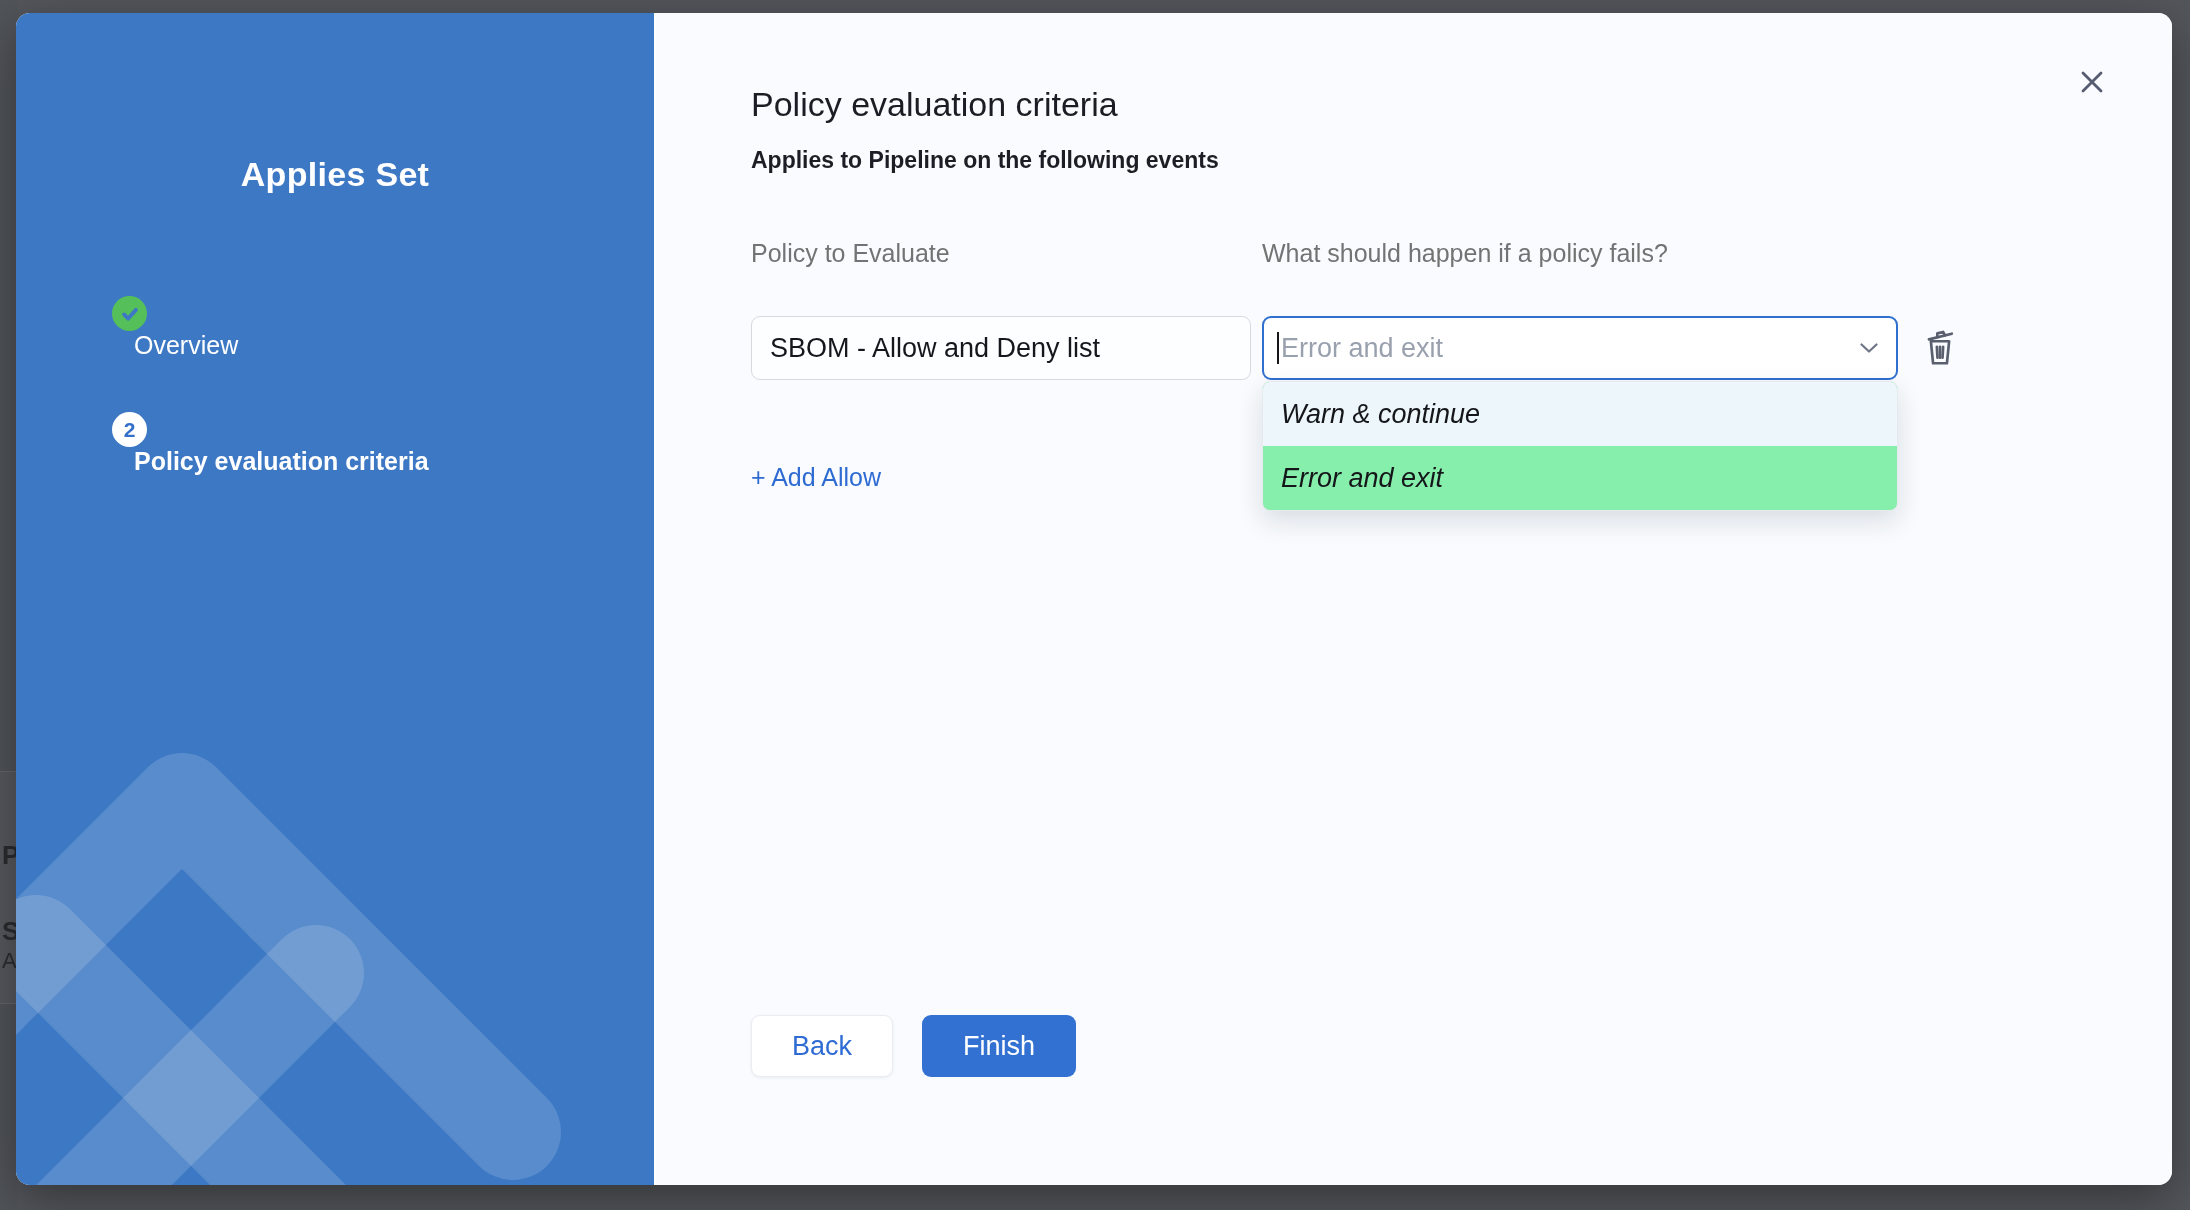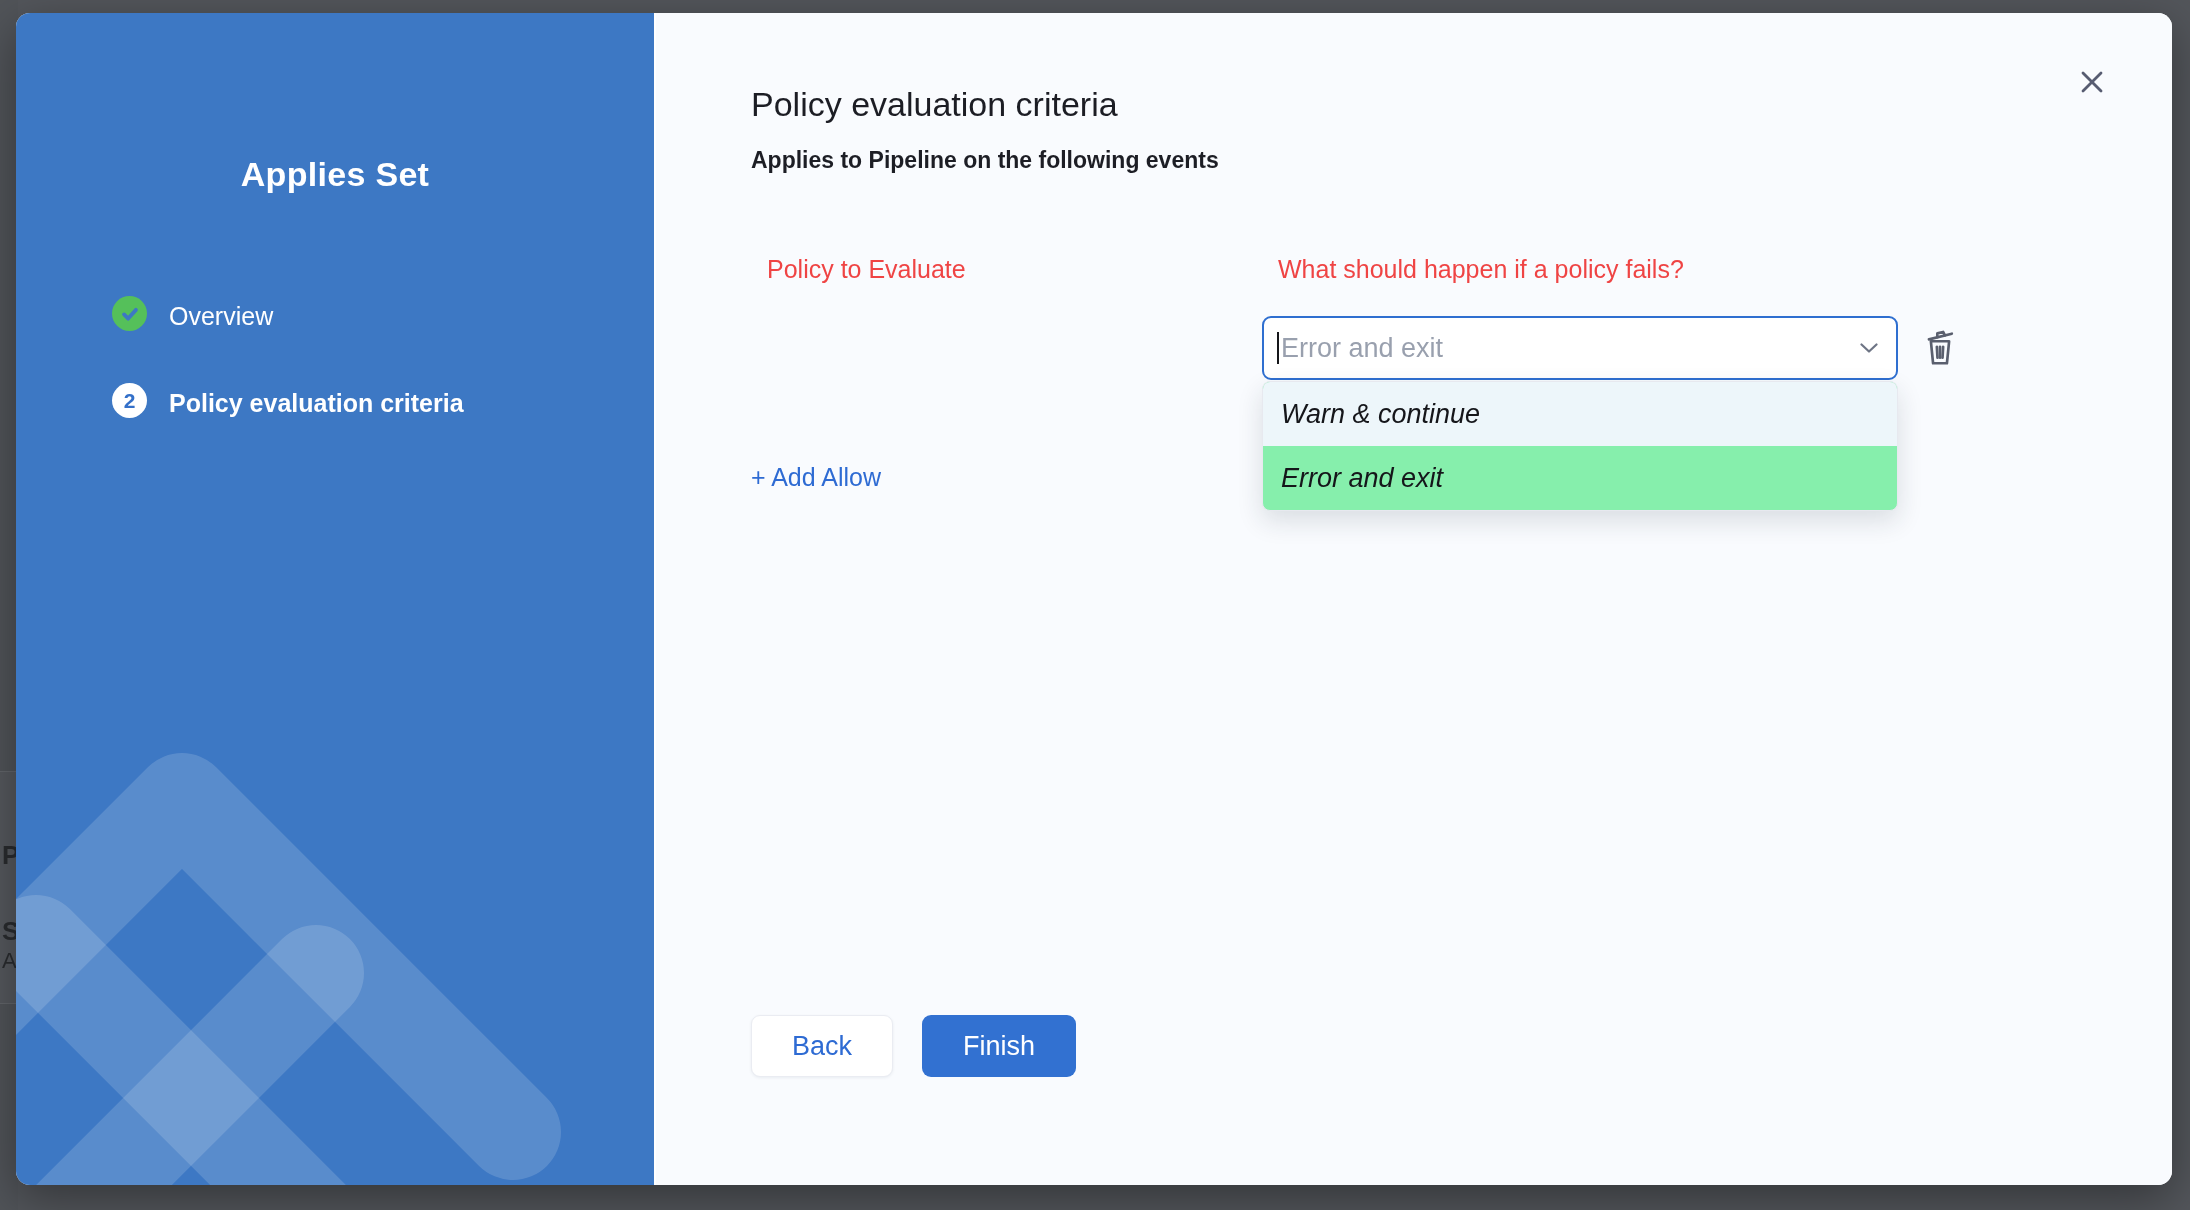--- a/index.html
+++ b/index.html
@@ -12,36 +12,36 @@
   .bg-strip .frag{position:absolute;left:2px;color:#1e2023;opacity:.78;font-weight:700;white-space:nowrap;}
 
   
   .modal{position:absolute;left:16px;top:13px;width:2156px;height:1172px;border-radius:14px;
          display:flex;overflow:hidden;box-shadow:0 14px 48px rgba(0,0,0,.38);background:#f9fbfe;}
 
   
   .sidebar{position:relative;width:638px;flex:0 0 638px;background:#3d78c4;border-right:2px solid #ffffff;overflow:hidden;}
   .sidebar-title{margin:0;padding-top:142px;text-align:center;color:#fff;font-size:34px;font-weight:700;letter-spacing:.3px;}
   .steps{position:absolute;left:96px;top:283px;}
-  .step{display:flex;align-items:flex-end;margin-bottom:52px;cursor:pointer;}
+  .step{display:flex;align-items:flex-start;margin-bottom:52px;cursor:pointer;flex-direction:column;}
   .step-circle{width:35px;height:35px;border-radius:50%;flex:0 0 35px;display:flex;align-items:center;justify-content:center;}
   .step.completed .step-circle{background:#55c05a;}
   .step.active .step-circle{background:#ffffff;color:#3470c9;font-weight:700;font-size:21px;}
   .step-label{margin-left:22px;color:#fff;font-size:25px;}
   .step.completed .step-label{font-weight:400;}
   .step.active .step-label{font-weight:700;}
   .watermark{position:absolute;left:0;top:0;pointer-events:none;}
 
   
   .content{position:relative;flex:1;background:#f9fbfe;}
   .close-btn{position:absolute;left:1414px;top:48px;width:44px;height:44px;border:none;background:transparent;cursor:pointer;padding:0;}
   .page-title{position:absolute;left:95px;top:72px;margin:0;font-size:34px;font-weight:500;color:#1c1d24;}
   .page-subtitle{position:absolute;left:95px;top:134px;margin:0;font-size:23px;font-weight:700;color:#1d1e25;}
 
-  .field-label{position:absolute;top:226px;margin:16px;font-size:25px;color:#ef4444;}
+  .field-label{position:absolute;top:226px;margin:0;font-size:25px;color:#737373;}
   .label-policy{left:95px;}
   .label-fail{left:606px;}
 
   .text-input{position:absolute;left:95px;top:303px;width:500px;height:64px;box-sizing:border-box;
               border:1.5px solid #d6d9e0;border-radius:9px;background:#fdfeff;
               font-family:"Liberation Sans",sans-serif;font-size:27px;color:#16171d;padding:0 18px;outline:none;}
 
   .combobox{position:absolute;left:606px;top:303px;width:636px;height:64px;box-sizing:border-box;
             border:2px solid #2f6fd0;border-radius:9px;background:#ffffff;display:flex;align-items:center;cursor:text;}
   .caret-bar{width:2px;height:32px;background:#15161a;margin-left:13px;}
@@ -111,20 +111,21 @@
           <line x1="26" y1="8" x2="8" y2="26" stroke="#575c71" stroke-width="2.8" stroke-linecap="round"></line>
         </svg>
       </button>
 
       <h2 class="page-title">Policy evaluation criteria</h2>
       <p class="page-subtitle">Applies to Pipeline on the following events</p>
 
       <p class="field-label label-policy">Policy to Evaluate</p>
       <p class="field-label label-fail">What should happen if a policy fails?</p>
 
+      <input class="text-input" type="text" readonly="" value="SBOM - Allow and Deny list" style="">
 
       <div class="combobox">
         <span class="caret-bar"></span>
         <span class="placeholder">Error and exit</span>
         <svg class="combo-chevron" width="18" height="10" viewBox="0 0 18 10">
           <polyline points="1.5,1.5 9,8.5 16.5,1.5" fill="none" stroke="#6e7585" stroke-width="2.2" stroke-linecap="round" stroke-linejoin="round"></polyline>
         </svg>
       </div>
 
       <button class="trash-btn" aria-label="Delete">

